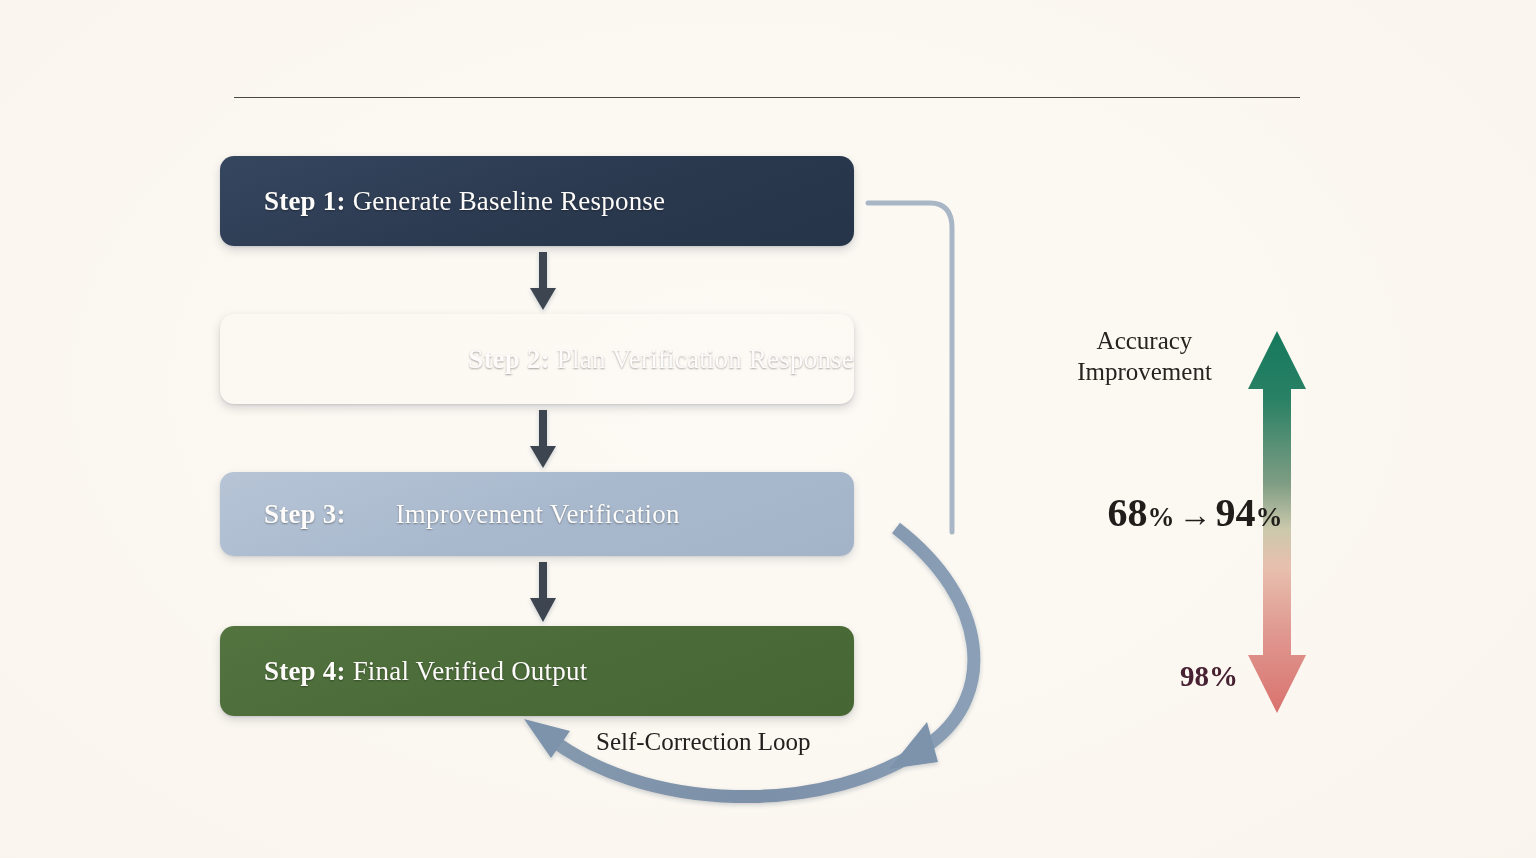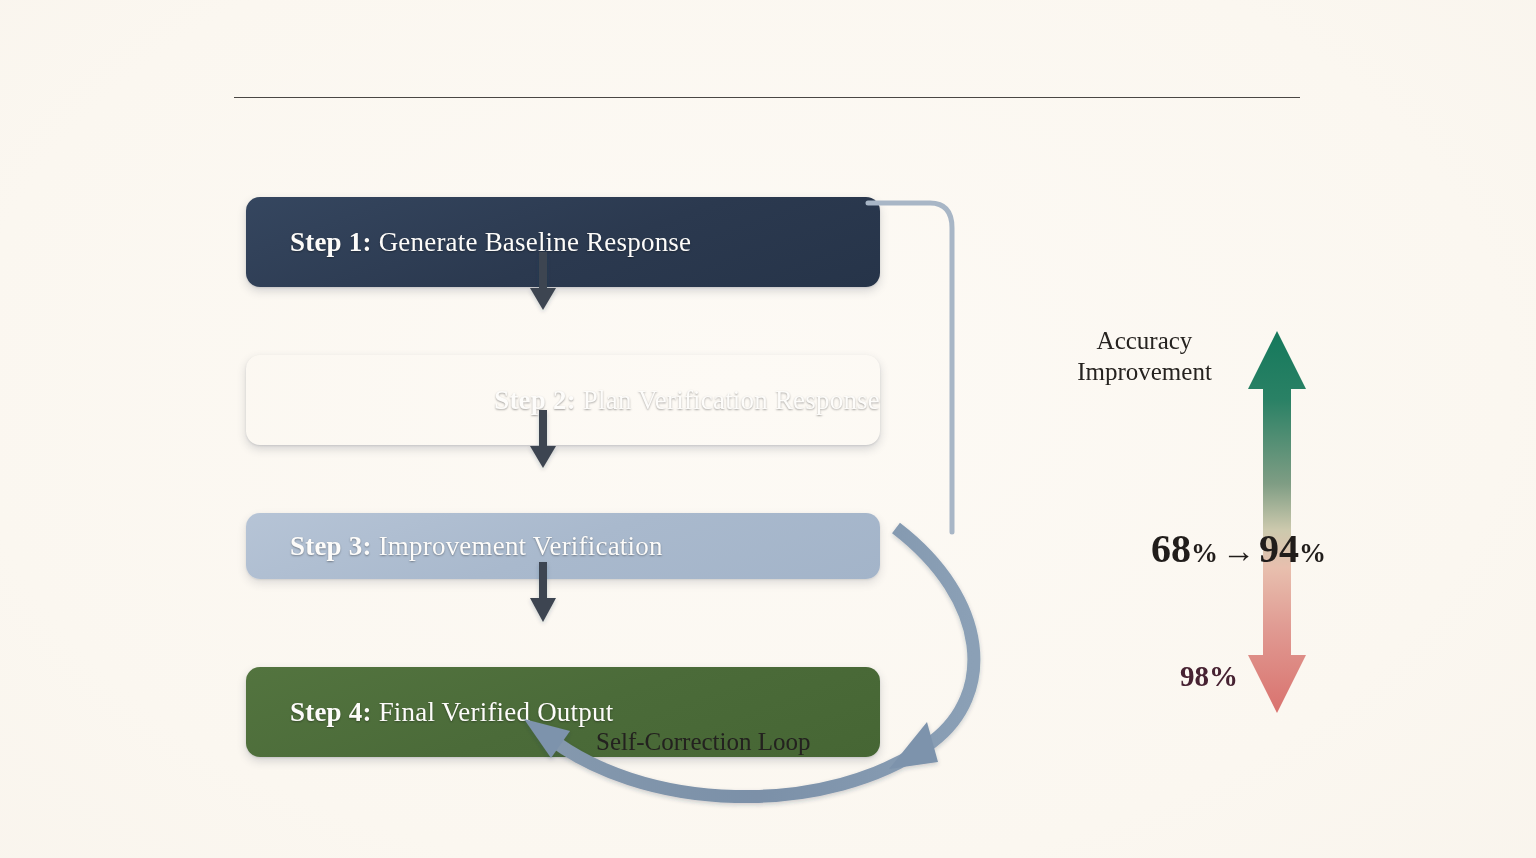--- a/index.html
+++ b/index.html
@@ -35,51 +35,51 @@
     left: 234px;
     top: 97px;
     width: 1066px;
     height: 1px;
     background: #4a4744;
   }
 
   
   .step-box {
     position: absolute;
-    left: 246px;
+    left: 220px;
     width: 634px;
     border-radius: 14px;
     display: flex;
     align-items: center;
     box-sizing: border-box;
     padding-left: 44px;
     color: #fdfcfa;
     font-size: 27px;
     letter-spacing: 0.2px;
     text-shadow: 0 1px 2px rgba(0,0,0,0.35);
     box-shadow: 0 4px 10px rgba(40,50,70,0.18), 0 1px 2px rgba(40,50,70,0.12);
-    margin-top: 41px;
   }
   .step-box .num {
     font-weight: bold;
     margin-right: 7px;
   }
   #step1 {
     top: 156px; height: 90px;
     background: linear-gradient(160deg, #35465f 0%, #2b394f 55%, #263449 100%);
   }
   #step2 {
     top: 314px; height: 90px;
     background: linear-gradient(160deg, #4e6party 0%, #44577a 0%, #3d5275 50%, #3b4f70 100%);
     justify-content: flex-end;
   }
   #step3 {
-    top: 472px; height: 66px;
+    top: 472px; height: 84px;
     background: linear-gradient(160deg, #b6c4d6 0%, #a9b9cd 50%, #a3b4c9 100%);
     box-shadow: 0 4px 10px rgba(40,50,70,0.14), 0 1px 2px rgba(40,50,70,0.10);
+    gap: 43px;
   }
   #step4 {
     top: 626px; height: 90px;
     background: linear-gradient(160deg, #53743f 0%, #4b6b39 50%, #466634 100%);
   }
 
   
   .overlay {
     position: absolute;
     left: 0; top: 0;
@@ -96,26 +96,25 @@
     text-align: center;
     font-size: 25px;
     line-height: 1.24;
     color: #262320;
   }
   .gauge-compare {
     position: absolute;
     left: 1064px;
     top: 489px;
     width: 262px;
-    text-align: right;
+    text-align: center;
     font-size: 40px;
     font-weight: bold;
     color: #211d1b;
     white-space: nowrap;
-    margin-top: 36px;
   }
   .gauge-compare .pct { font-size: 27px; font-weight: bold; }
   .gauge-compare .arrow { font-size: 33px; font-weight: normal; padding: 0 4px; }
   .gauge-bottom {
     position: absolute;
     left: 1146px;
     top: 660px;
     width: 92px;
     text-align: right;
     font-size: 29px;

